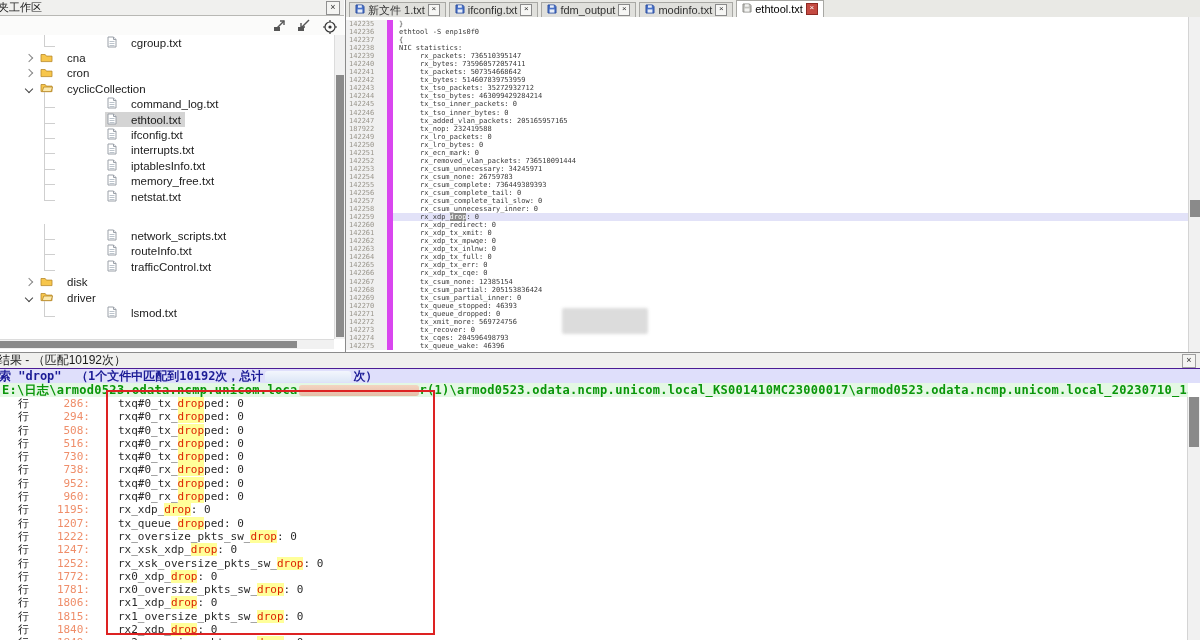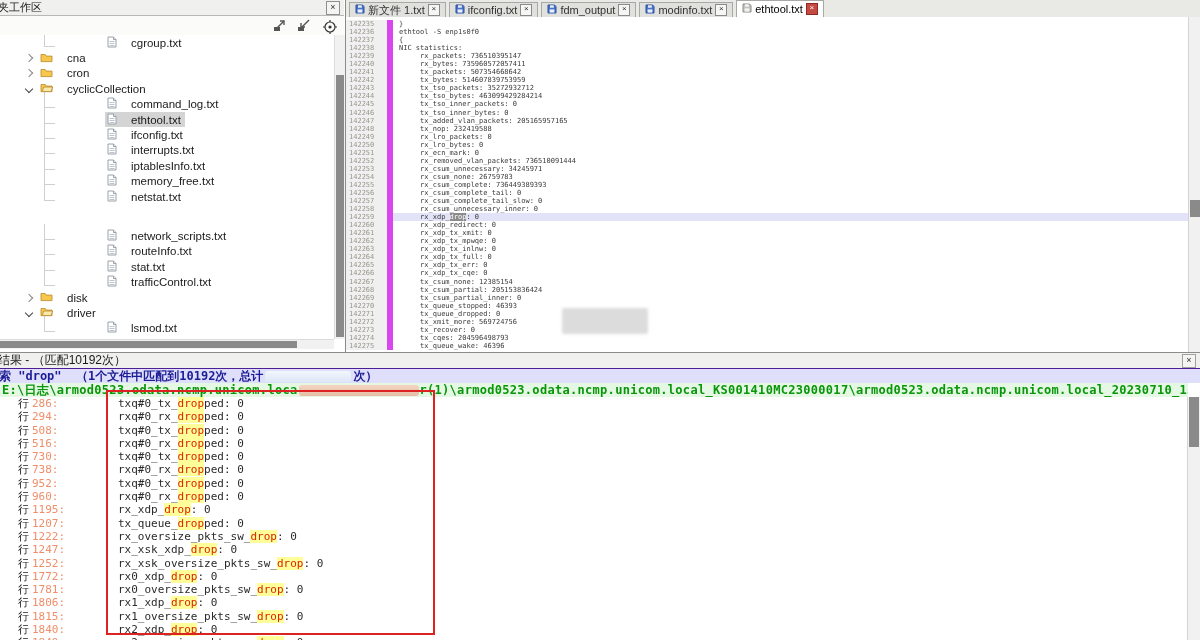--- a/index.html
+++ b/index.html
@@ -71,21 +71,21 @@
              background:linear-gradient(#f3f6fd,#dde7f6);margin:0 2px;}
   .res-path{position:absolute;left:0;top:30px;right:12px;height:14px;background:#e4f8e4;color:#0a960a;
             font-family:"DejaVu Sans Mono",monospace;font-weight:bold;font-size:12px;line-height:14px;
             white-space:pre;overflow:hidden;padding-left:2px;letter-spacing:0.3px;}
   .blob-pink{display:inline-block;width:120px;height:11px;vertical-align:middle;border-radius:3px;
              background:linear-gradient(#f3d5c2,#e6bda7);margin:0 1px;}
   .res-list{position:absolute;left:0;top:44px;right:12px;bottom:0;overflow:hidden;}
   .res-row{height:13.3px;line-height:13.3px;display:flex;white-space:pre;
            font-family:"DejaVu Sans Mono",monospace;font-size:11px;color:#2a2a2a;}
   .res-hang{flex:none;margin-left:18px;width:14px;font-family:"Liberation Sans",sans-serif;font-size:11px;color:#222;}
-  .res-num{flex:none;width:58px;color:#ef8e6a;}
+  .res-num{flex:none;width:58px;text-align:right;color:#ef8e6a;}
   .res-text{margin-left:28px;}
   .hl{background:#ffff9a;color:#dd2200;}
   .res-vscroll{position:absolute;right:0;top:44px;width:12px;bottom:0;background:#f1f1f1;border-left:1px solid #d4d4d4;}
   .res-vthumb{position:absolute;left:1px;right:1px;top:0;height:50px;background:#8a8a8a;}
   .red-box{position:absolute;left:106px;top:37px;width:325px;height:241px;border:2px solid #dd2222;z-index:5;}
 </style>
 </head>
 <body>
 
 <div id="window">
@@ -284,33 +284,20 @@
         <div class="tree-row file">
           <span class="conn"></span>
           <span class="tree-inner">
             <span><svg width="10" height="12">
                 <path d="M1,1 h5.5 L9,3.5 V11 H1 Z" fill="#ffffff" stroke="#9aa0a8"></path>
                 <path d="M6.5,1 V3.5 H9" fill="#e8eaee" stroke="#9aa0a8"></path>
                 <line x1="2.5" y1="5.5" x2="7.5" y2="5.5" stroke="#bcc4cc"></line>
                 <line x1="2.5" y1="7.5" x2="7.5" y2="7.5" stroke="#bcc4cc"></line>
                 <line x1="2.5" y1="9.5" x2="7.5" y2="9.5" stroke="#bcc4cc"></line>
               </svg></span>
-            <span>stat.txt</span>
-          </span>
-        </div>
-        <div class="tree-row file">
-          <span class="conn"></span>
-          <span class="tree-inner">
-            <span><svg width="10" height="12">
-                <path d="M1,1 h5.5 L9,3.5 V11 H1 Z" fill="#ffffff" stroke="#9aa0a8"></path>
-                <path d="M6.5,1 V3.5 H9" fill="#e8eaee" stroke="#9aa0a8"></path>
-                <line x1="2.5" y1="5.5" x2="7.5" y2="5.5" stroke="#bcc4cc"></line>
-                <line x1="2.5" y1="7.5" x2="7.5" y2="7.5" stroke="#bcc4cc"></line>
-                <line x1="2.5" y1="9.5" x2="7.5" y2="9.5" stroke="#bcc4cc"></line>
-              </svg></span>
             <span>trafficControl.txt</span>
           </span>
         </div>
         <div class="tree-row folder">
           <span class="chev closed"></span>
           <span class="tree-inner">
             <span><svg width="13" height="11">
                 <path d="M1,2.5 h4.2 l1.2,1.6 H12 V9.6 H1 Z" fill="#f7c64c" stroke="#b8892a" stroke-width="0.8"></path>
               </svg></span>
             <span>disk</span>
@@ -403,21 +390,21 @@
         <div class="ed-line"><span class="ed-num">142238</span><span class="ed-text">NIC statistics:</span></div>
         <div class="ed-line"><span class="ed-num">142239</span><span class="ed-text">     rx_packets: 736510395147</span></div>
         <div class="ed-line"><span class="ed-num">142240</span><span class="ed-text">     rx_bytes: 735960572057411</span></div>
         <div class="ed-line"><span class="ed-num">142241</span><span class="ed-text">     tx_packets: 507354668642</span></div>
         <div class="ed-line"><span class="ed-num">142242</span><span class="ed-text">     tx_bytes: 514607839753959</span></div>
         <div class="ed-line"><span class="ed-num">142243</span><span class="ed-text">     tx_tso_packets: 35272932712</span></div>
         <div class="ed-line"><span class="ed-num">142244</span><span class="ed-text">     tx_tso_bytes: 463099429284214</span></div>
         <div class="ed-line"><span class="ed-num">142245</span><span class="ed-text">     tx_tso_inner_packets: 0</span></div>
         <div class="ed-line"><span class="ed-num">142246</span><span class="ed-text">     tx_tso_inner_bytes: 0</span></div>
         <div class="ed-line"><span class="ed-num">142247</span><span class="ed-text">     tx_added_vlan_packets: 205165957165</span></div>
-        <div class="ed-line"><span class="ed-num">142248</span><span class="ed-text">     tx_nop: 232419588</span></div>
+        <div class="ed-line"><span class="ed-num">187922</span><span class="ed-text">     tx_nop: 232419588</span></div>
         <div class="ed-line"><span class="ed-num">142249</span><span class="ed-text">     rx_lro_packets: 0</span></div>
         <div class="ed-line"><span class="ed-num">142250</span><span class="ed-text">     rx_lro_bytes: 0</span></div>
         <div class="ed-line"><span class="ed-num">142251</span><span class="ed-text">     rx_ecn_mark: 0</span></div>
         <div class="ed-line"><span class="ed-num">142252</span><span class="ed-text">     rx_removed_vlan_packets: 736510091444</span></div>
         <div class="ed-line"><span class="ed-num">142253</span><span class="ed-text">     rx_csum_unnecessary: 34245971</span></div>
         <div class="ed-line"><span class="ed-num">142254</span><span class="ed-text">     rx_csum_none: 26759783</span></div>
         <div class="ed-line"><span class="ed-num">142255</span><span class="ed-text">     rx_csum_complete: 736449389393</span></div>
         <div class="ed-line"><span class="ed-num">142256</span><span class="ed-text">     rx_csum_complete_tail: 0</span></div>
         <div class="ed-line"><span class="ed-num">142257</span><span class="ed-text">     rx_csum_complete_tail_slow: 0</span></div>
         <div class="ed-line"><span class="ed-num">142258</span><span class="ed-text">     rx_csum_unnecessary_inner: 0</span></div>

